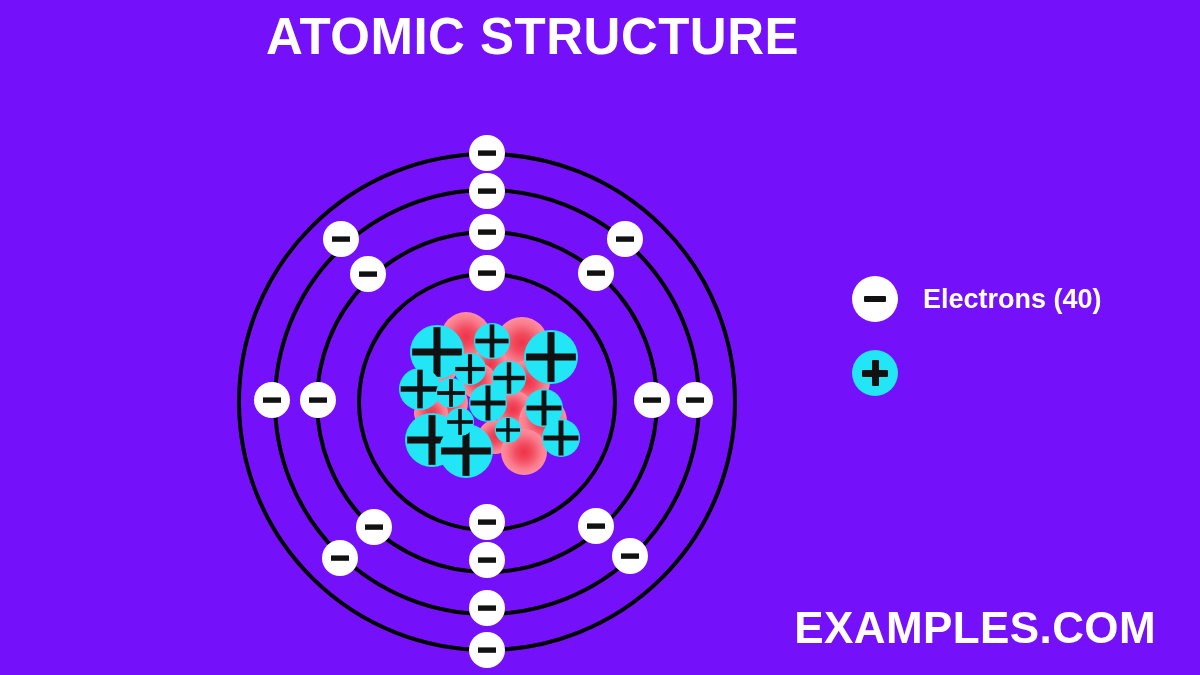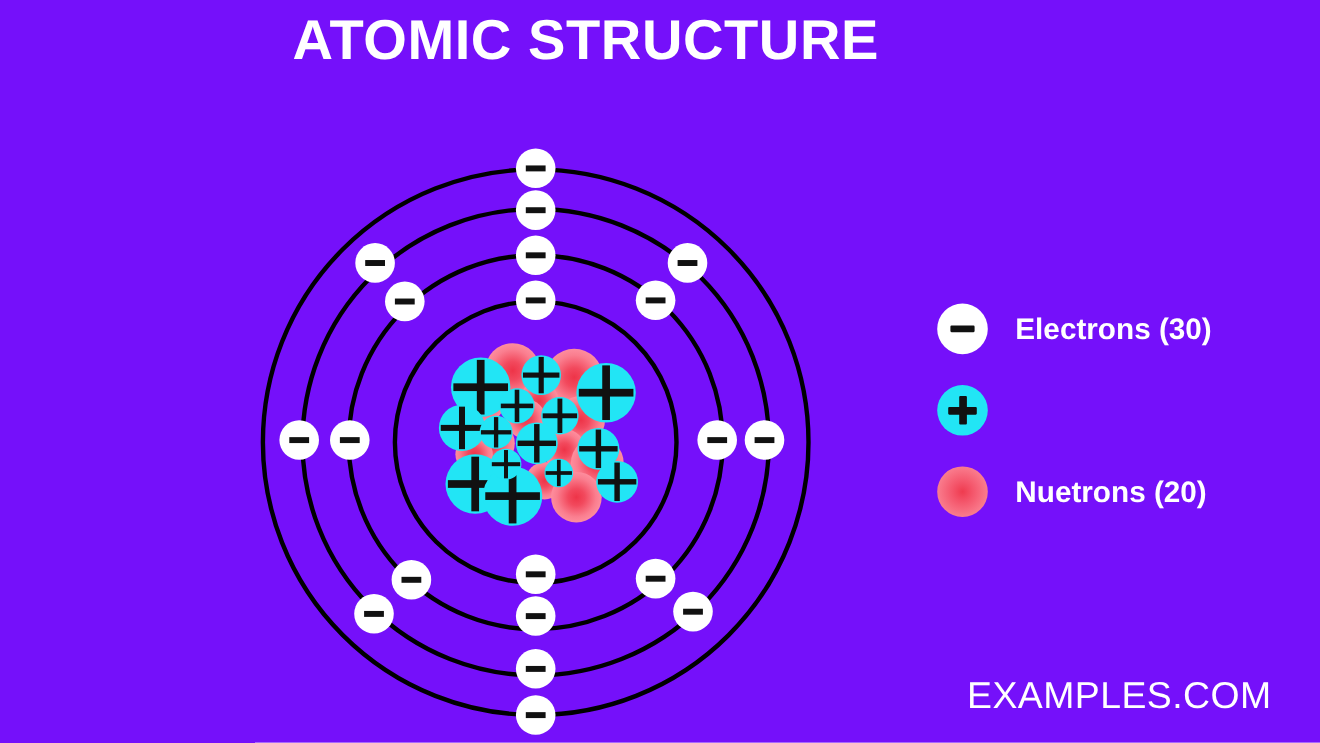--- a/index.html
+++ b/index.html
@@ -102,22 +102,22 @@
     font-size: 27px;
     white-space: pre;
   }
 
   
   #watermark {
     position: absolute;
     right: 44px;
     bottom: 22px;
     color: #ffffff;
-    font-weight: 400;
-    font-size: 34px;
+    font-weight: 700;
+    font-size: 44px;
     letter-spacing: 0.4px;
   }
 </style>
 </head>
 <body>
 
 <div id="stage">
 
   <div id="title-block">
     <span class="tline">ATOMIC STRUCTURE</span>
@@ -306,31 +306,27 @@
         </g>
       </g>
   </svg>
 
   <div id="legend">
 
     <div class="legend-row">
       <div class="legend-swatch sw-electron">
         <div class="glyph-minus"></div>
       </div>
-      <div class="legend-label">Electrons (30)</div>
+      <div class="legend-label">Electrons (40)</div>
     </div>
 
     <div class="legend-row">
       <div class="legend-swatch sw-proton">
         <div class="glyph-plus"></div>
       </div>
     </div>
 
-    <div class="legend-row">
-      <div class="legend-swatch sw-neutron"></div>
-      <div class="legend-label">Nuetrons (20)</div>
-    </div>
 
   </div>
 
   <div id="watermark">EXAMPLES.COM</div>
 
 </div>
 
 </body></html>

